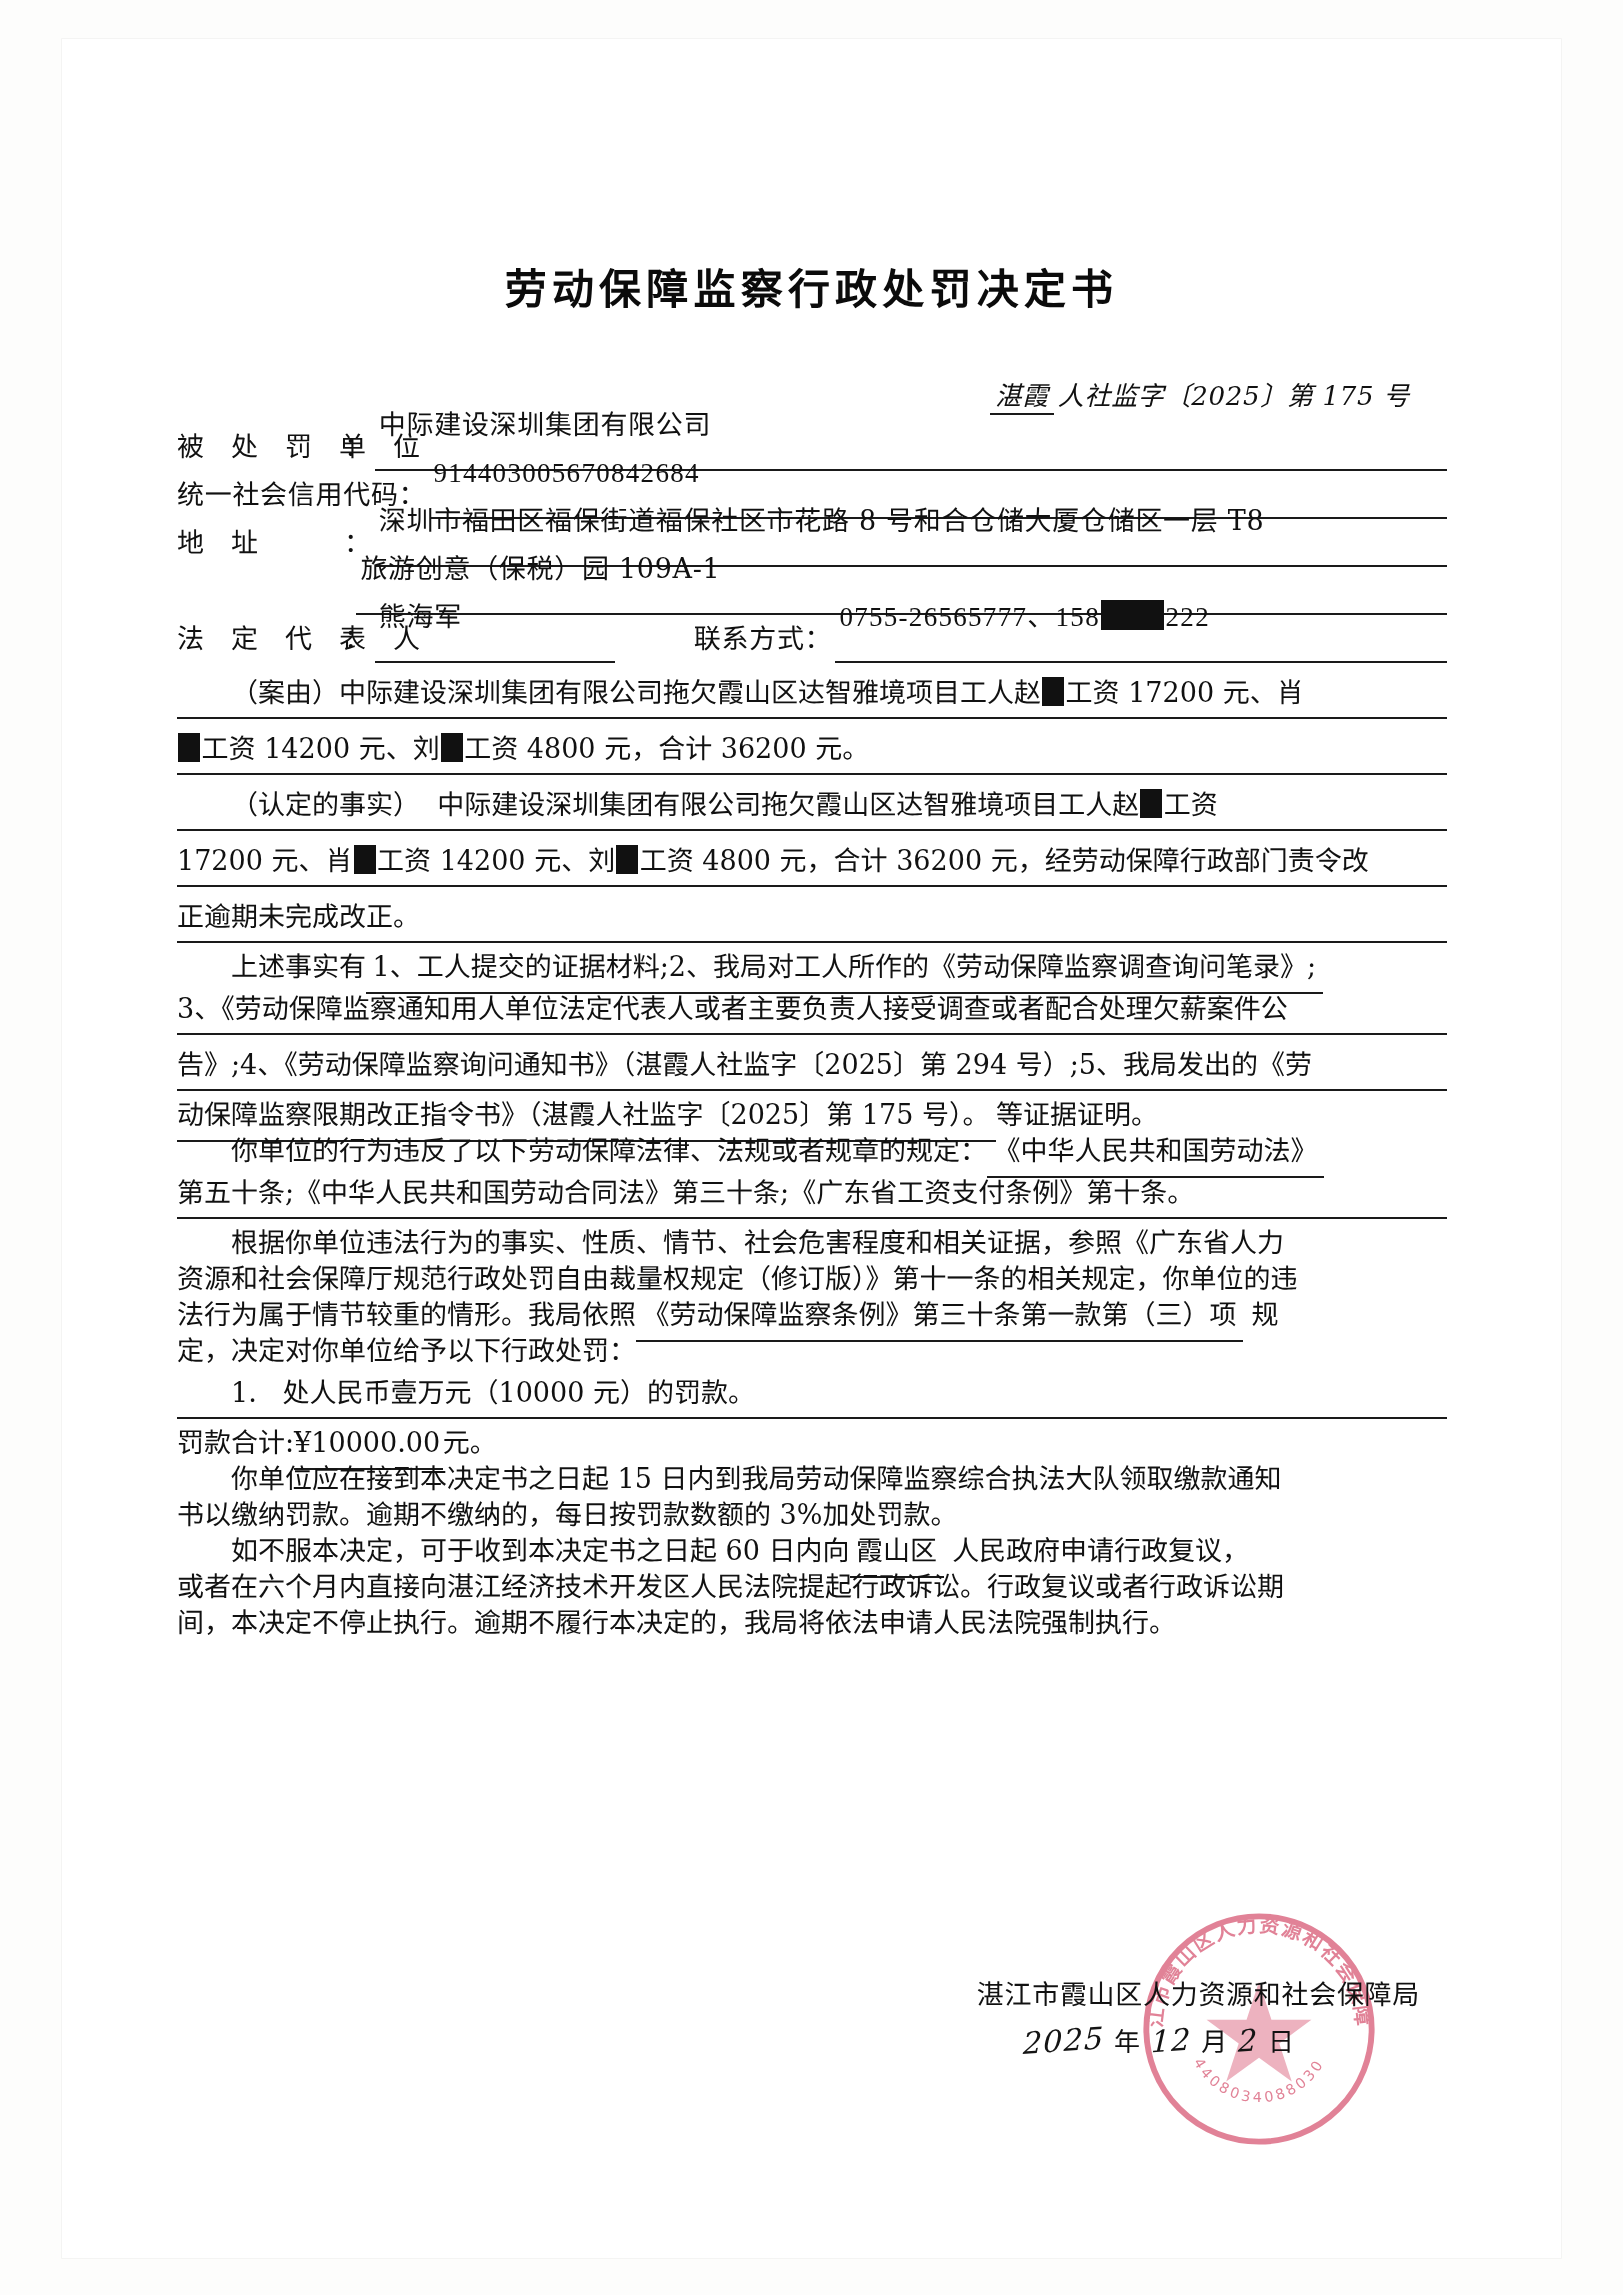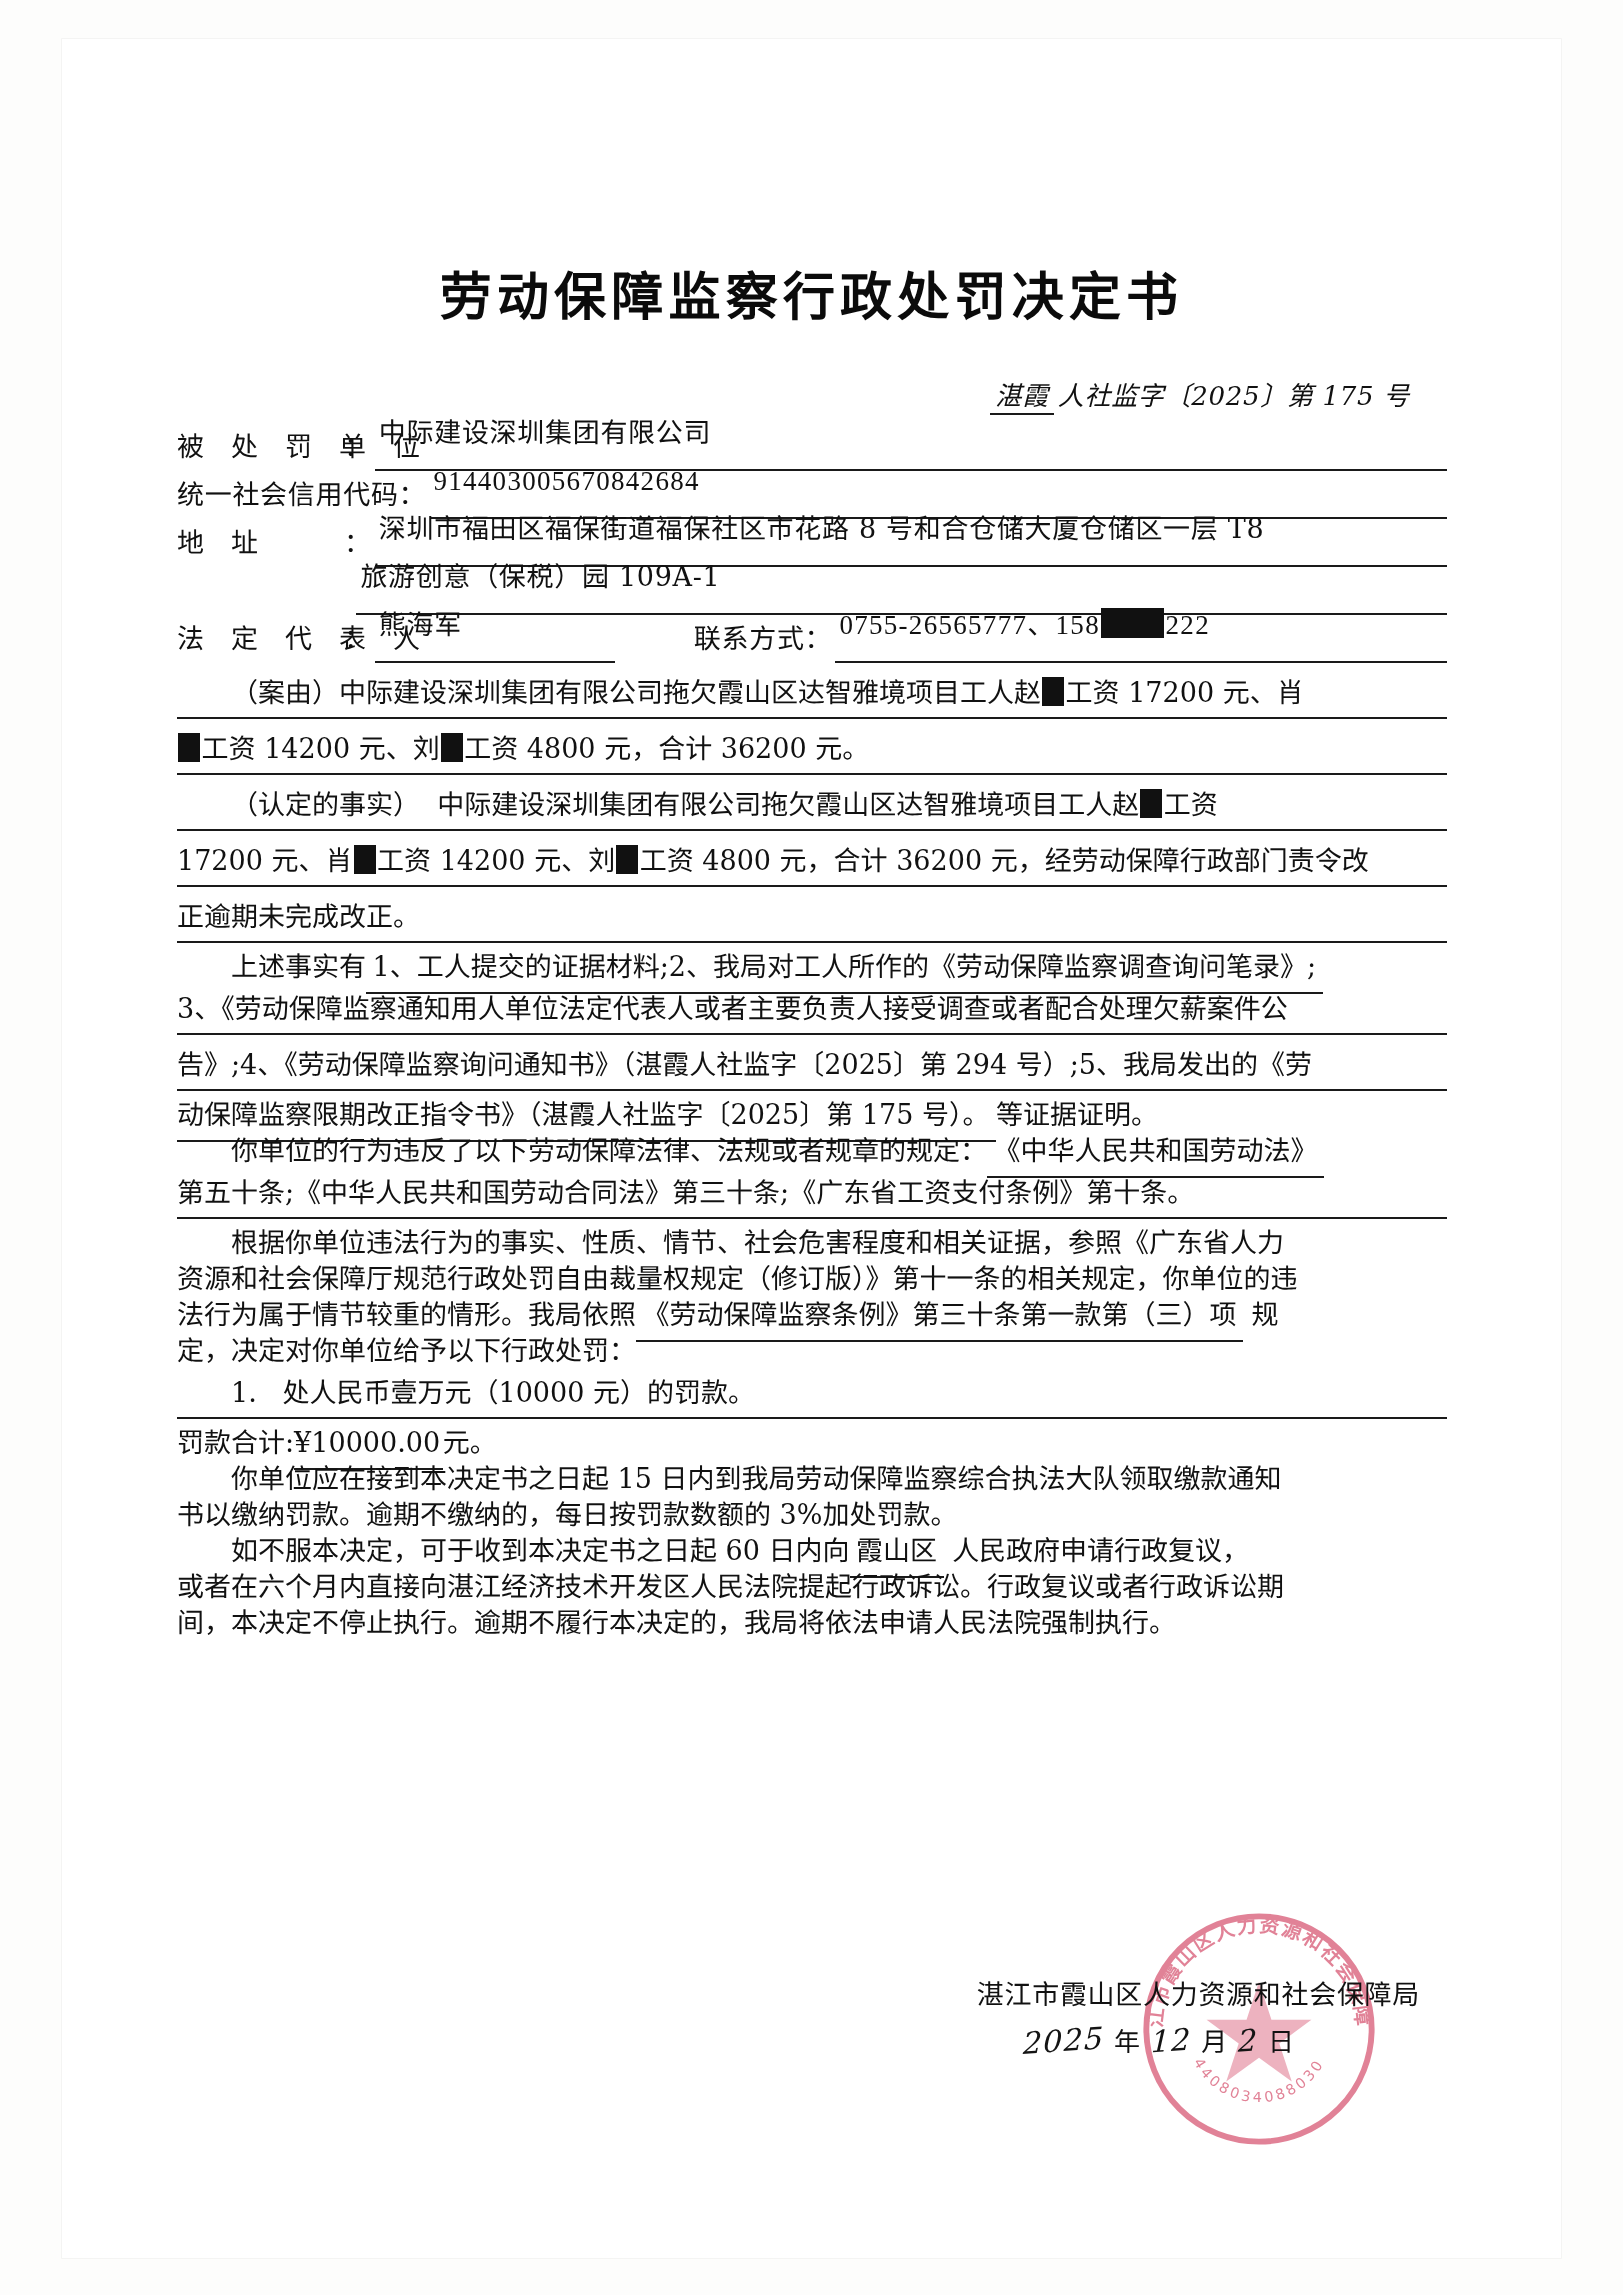--- a/index.html
+++ b/index.html
@@ -33,21 +33,21 @@
 
   
   .doc-title {
     position: absolute;
     left: 0;
     right: 0;
     top: 216px;
     text-align: center;
     font-family: "DejaVu Sans", "Liberation Sans", sans-serif;
     font-weight: 700;
-    font-size: 52px;
+    font-size: 42px;
     letter-spacing: 5.2px;
     color: #0b0b0b;
   }
 
   .doc-number {
     position: absolute;
     right: 151px;
     top: 336px;
     font-size: 26px;
     letter-spacing: 0.7px;
@@ -96,21 +96,21 @@
     padding-left: 3.9px;
     min-height: 41px;
     display: flex;
     align-items: flex-end;
     font-family: "DejaVu Serif", "Liberation Serif", serif;
   }
   .ul.fixed-360 { flex: none; width: 236px; }
 
   .value {
     display: inline-block;
-    padding-bottom: 12px;
+    padding-bottom: 20px;
     letter-spacing: 0.7px;
   }
   .value.mono {
     font-family: Liberation Serif, serif;
     letter-spacing: 1.3px;
   }
 
   
   .redact {
     display: inline-block;

